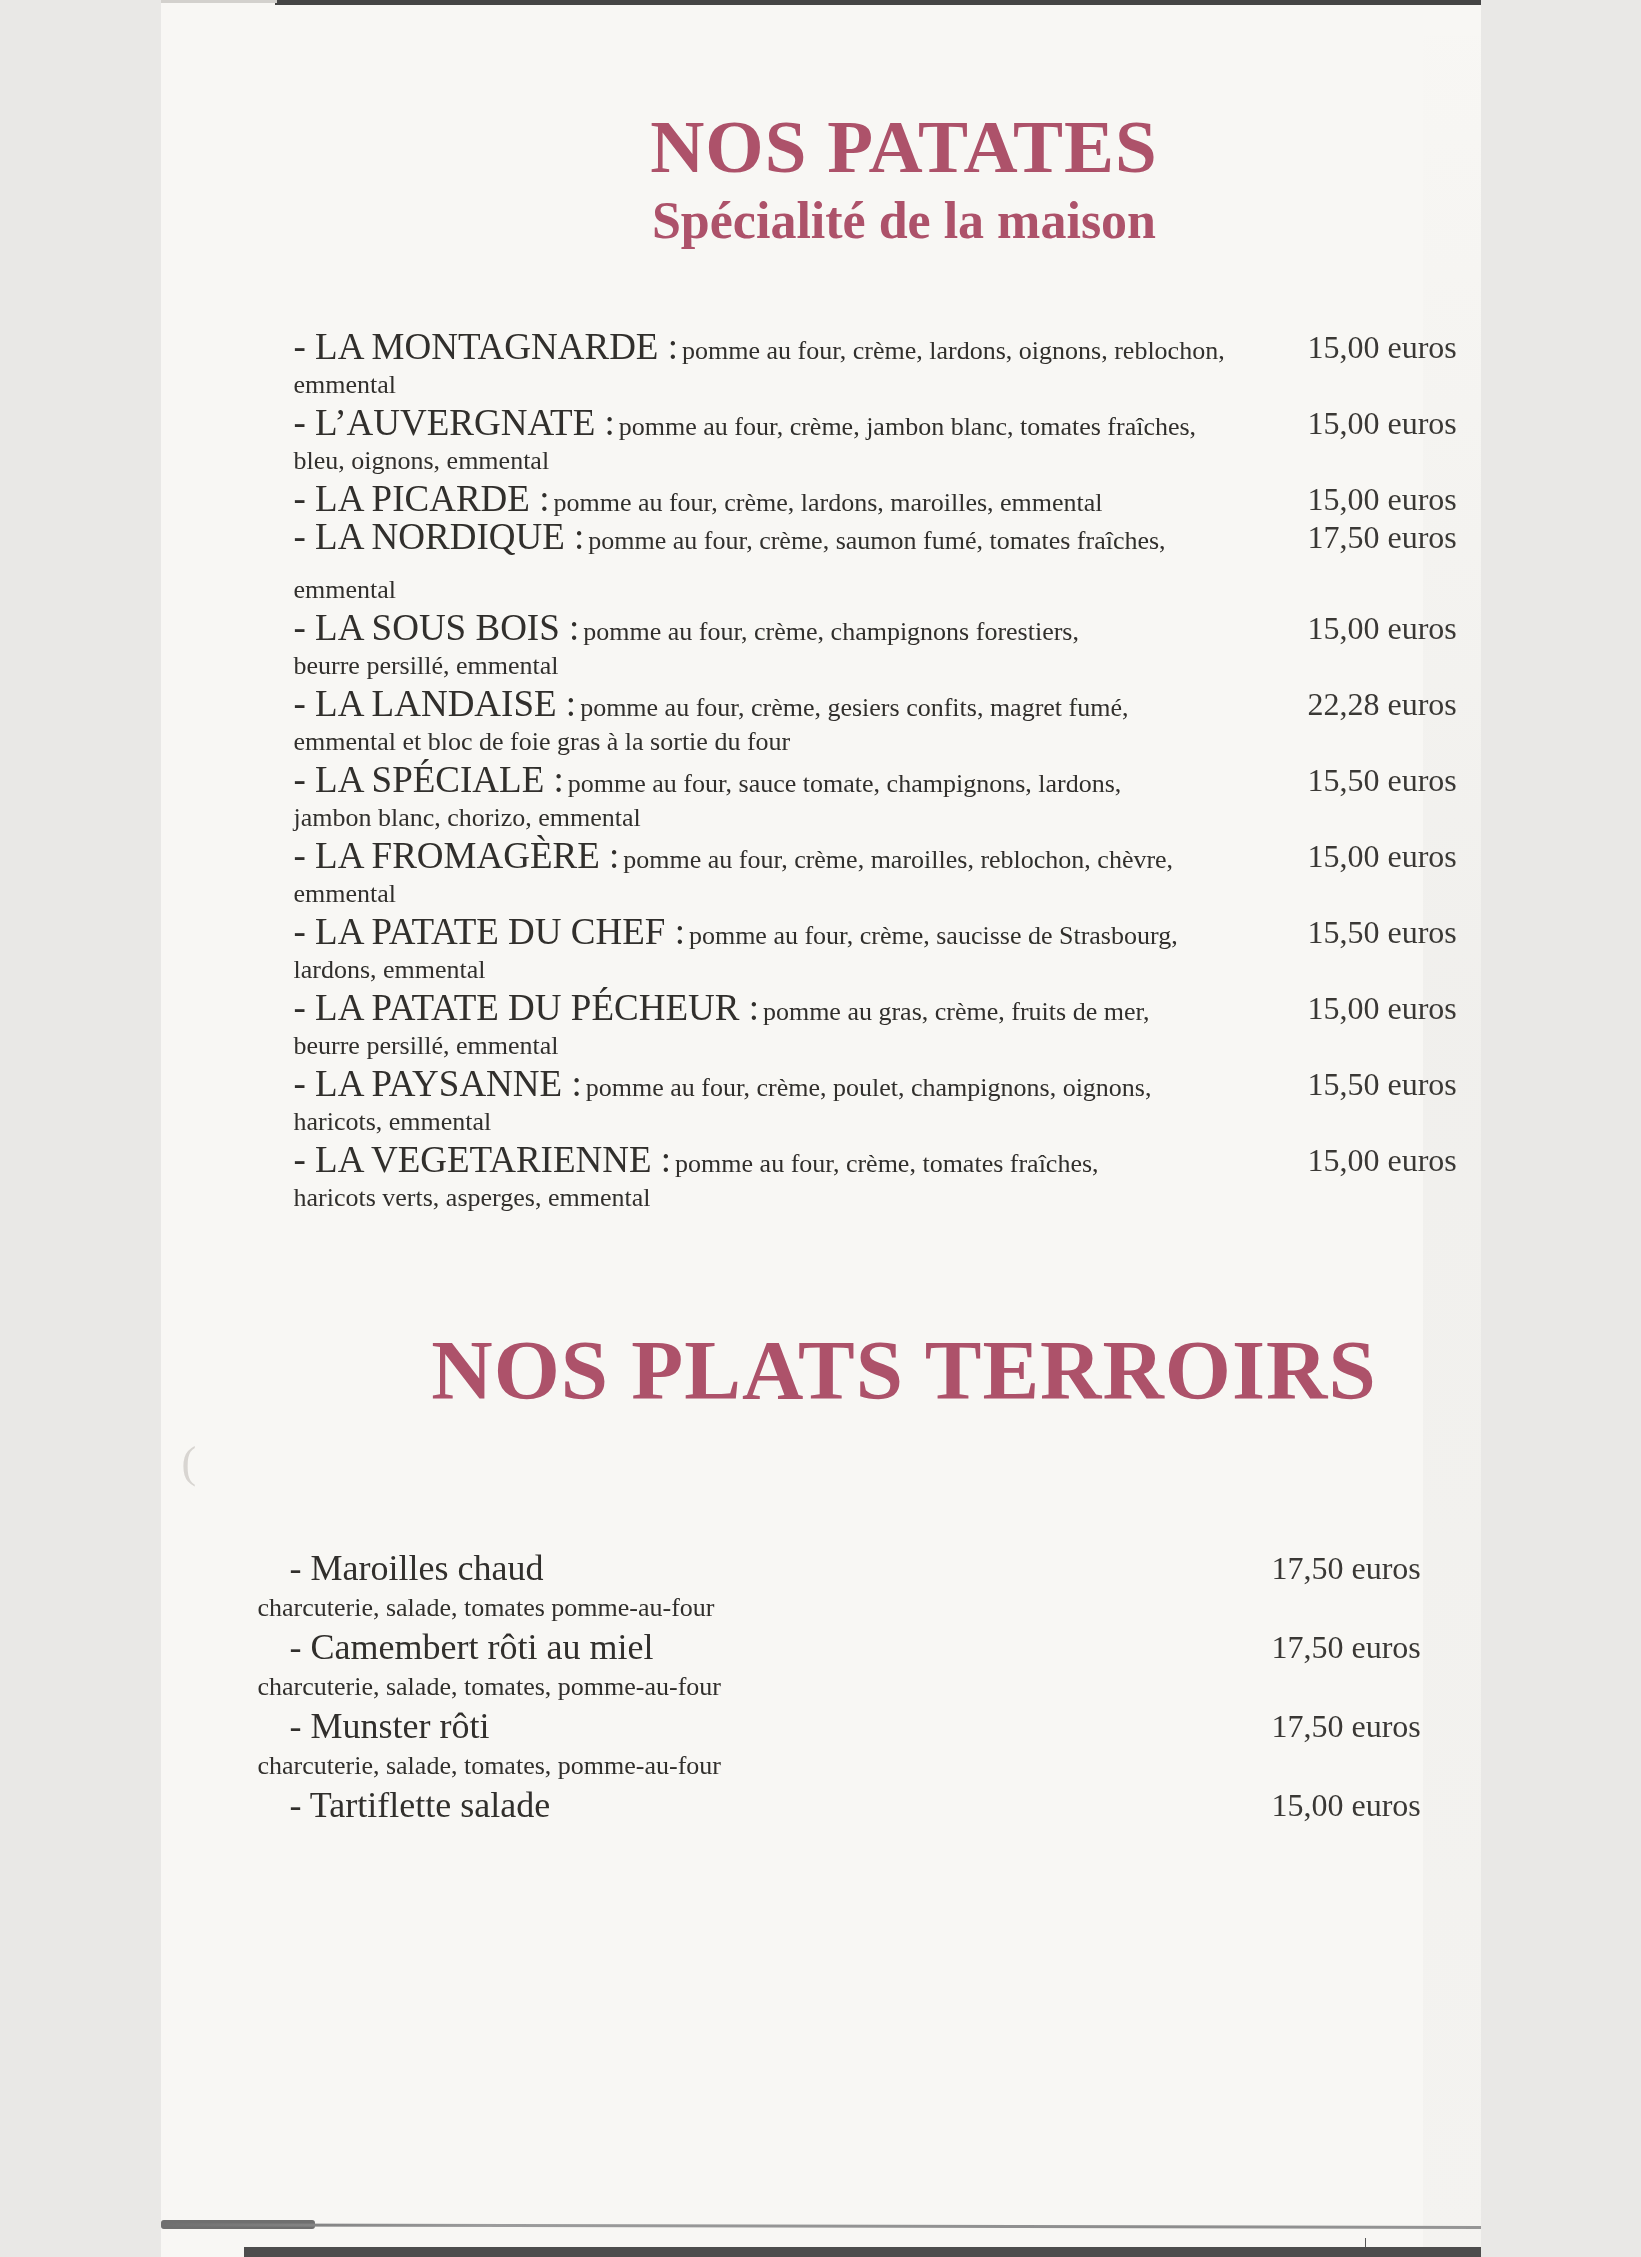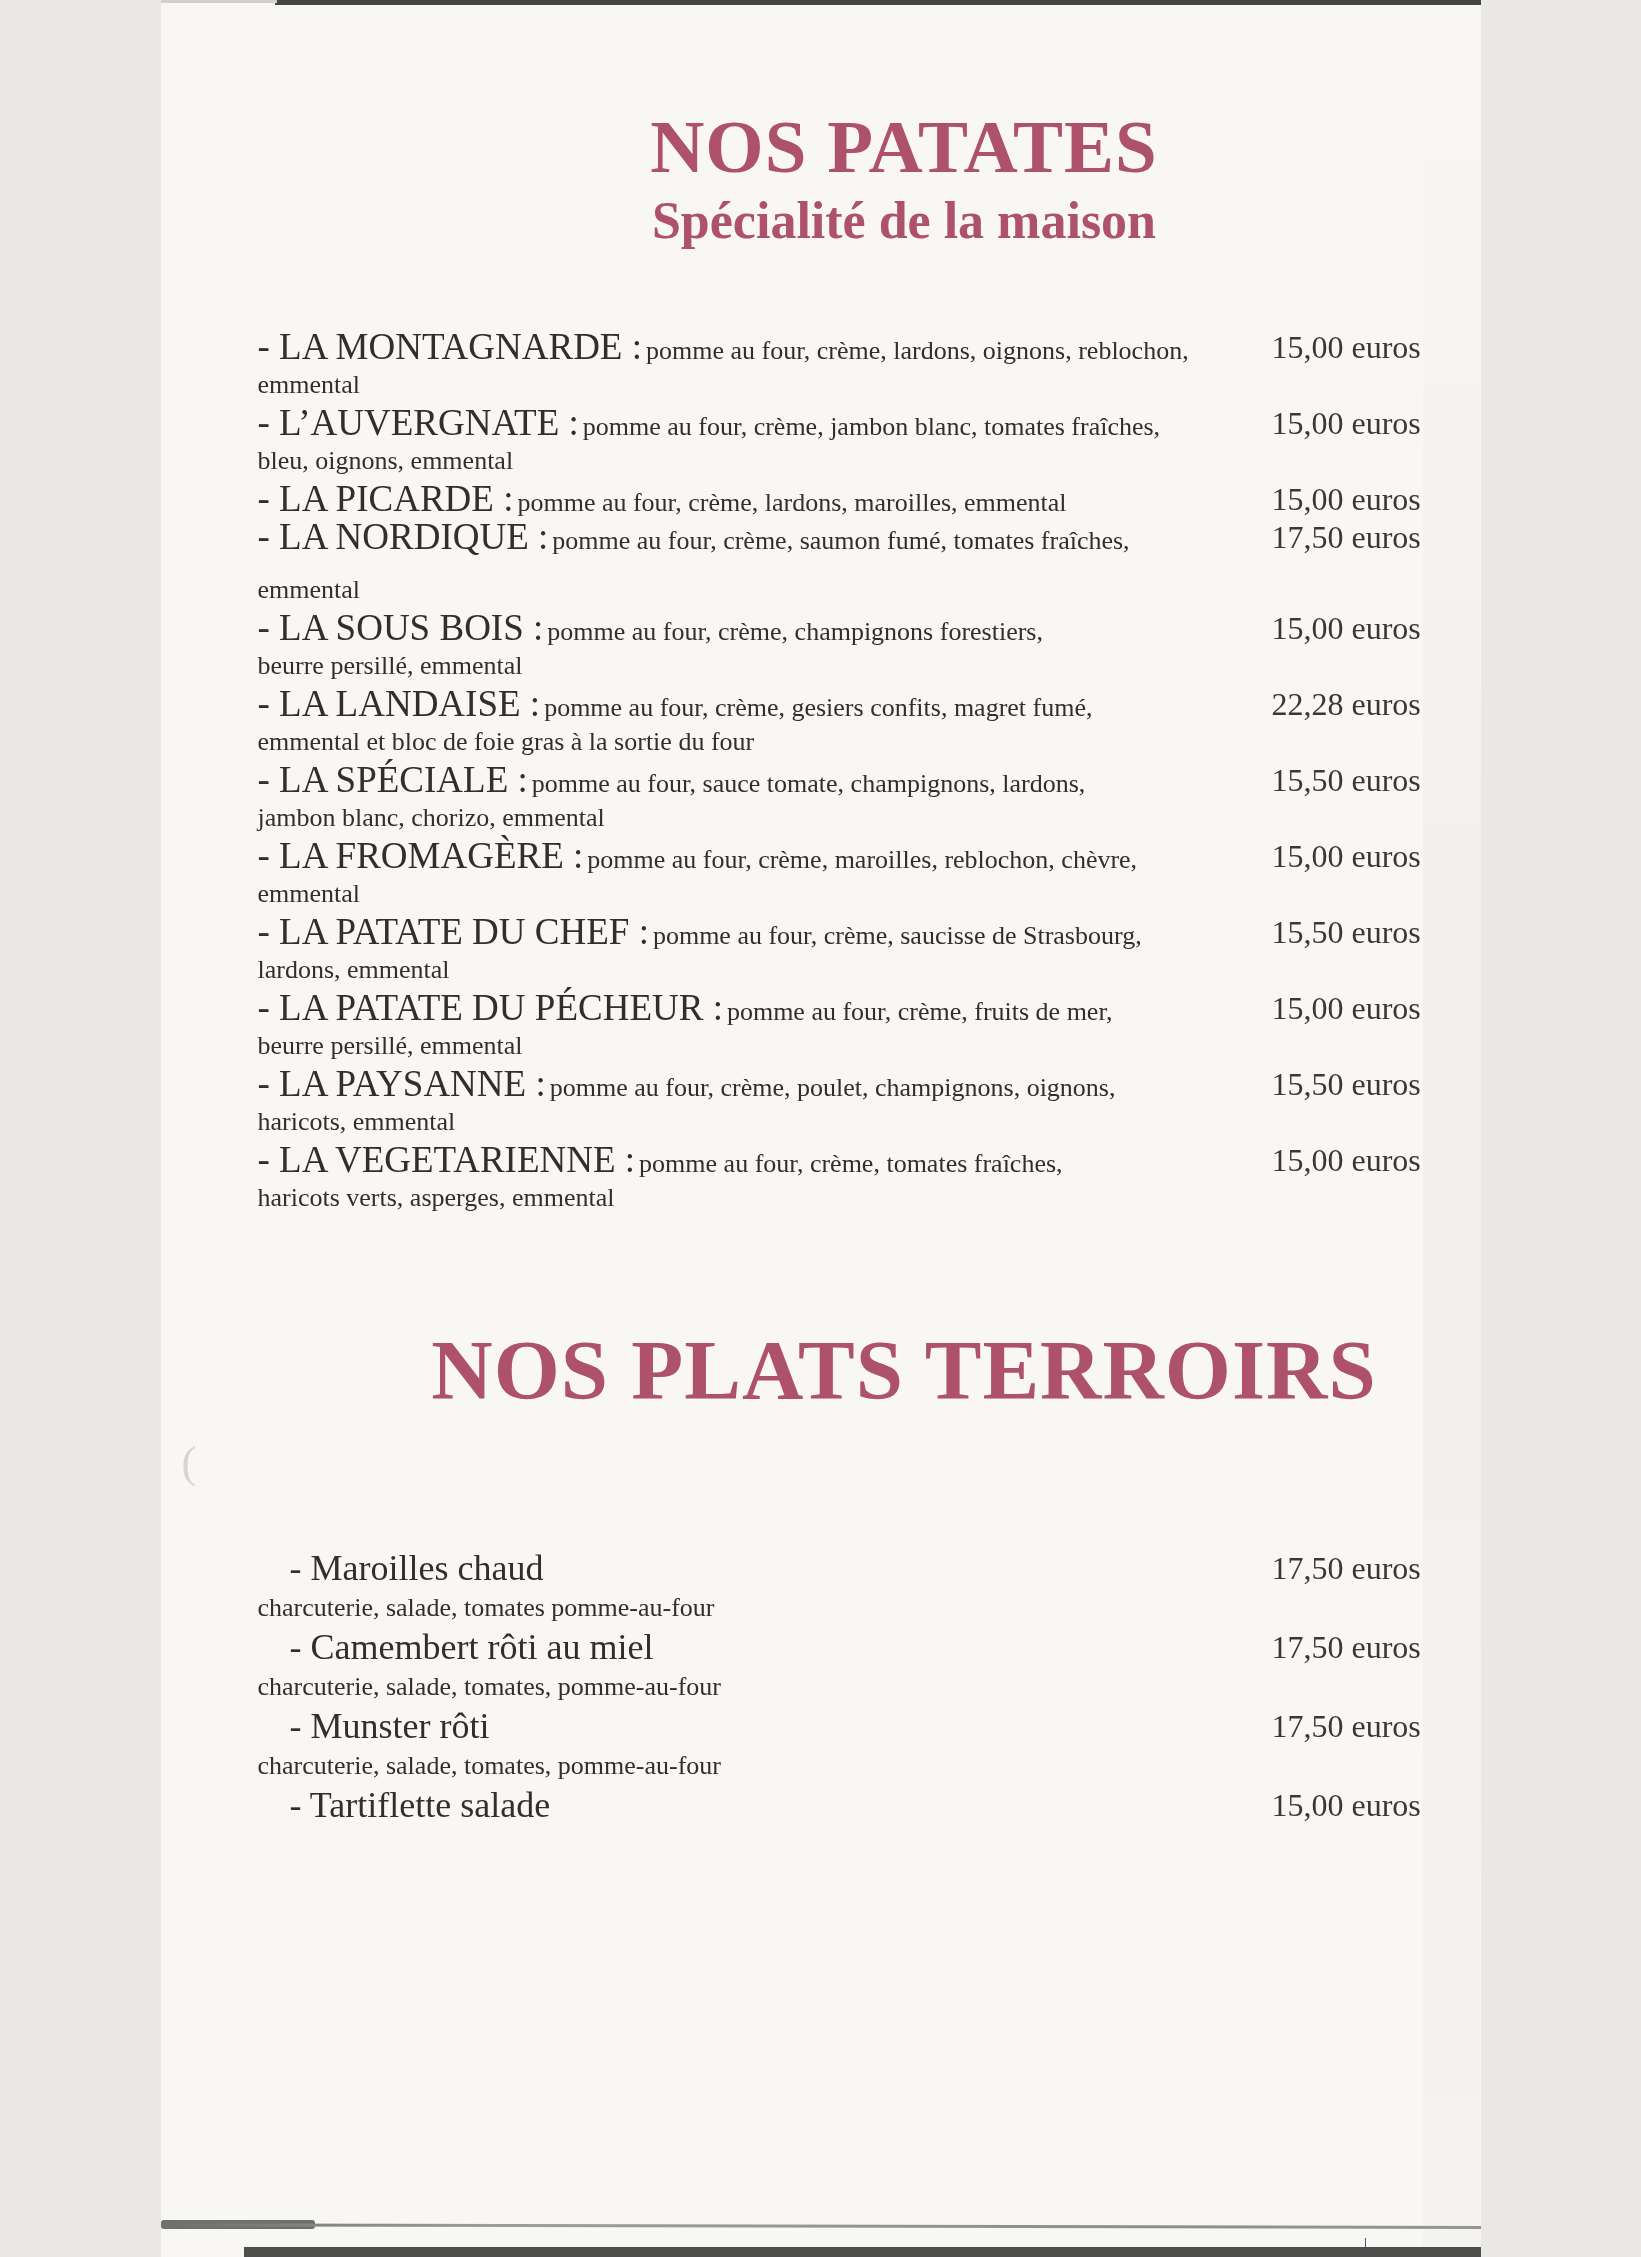--- a/index.html
+++ b/index.html
@@ -28,21 +28,21 @@
 
   
   .h1a { width: 1487px; text-align: center; margin: 106px 0 0 0;
          font-size: 75px; line-height: 81px; font-weight: bold; color: #ad526a; letter-spacing: 1px; }
   .h1b { width: 1487px; text-align: center; margin: 5.8px 0 0 0;
          font-size: 52px; line-height: 56px; font-weight: bold; color: #ad526a; }
   .h2  { width: 1487px; text-align: center; margin: 108px 0 0 0;
          font-size: 85px; line-height: 91px; font-weight: bold; color: #ad526a; letter-spacing: 1px; }
 
   
-  .items  { padding-left: 97px; margin-top: 79px; }
+  .items  { padding-left: 97px; margin-top: 79px; margin-left: 36px; }
   .items2 { padding-left: 97px; margin-top: 131px; }
   .pitem, .titem { position: relative; }
   .l1   { white-space: nowrap; line-height: 38px; height: 38px; }
   .dish { font-size: 37px; }
   .ing  { font-size: 26px; }
   .price { position: absolute; left: 1014px; top: 0; font-size: 32px; color: #3a3835; }
   .l2   { font-size: 26px; line-height: 38px; }
   .l2.gap { margin-top: 15.4px; }
   .titem .l1 { line-height: 42px; height: 42px; margin-left: 32px; }
   .dish2 { font-size: 36px; }
@@ -137,21 +137,21 @@
         <span class="dish">- LA PATATE DU CHEF :</span>
         <span class="ing">pomme au four, crème, saucisse de Strasbourg,</span>
         <span class="price">15,50 euros</span>
       </div>
       <div class="l2">lardons, emmental</div>
     </div>
 
     <div class="pitem">
       <div class="l1">
         <span class="dish">- LA PATATE DU PÉCHEUR :</span>
-        <span class="ing">pomme au four, crème, fruits de mer,</span>
+        <span class="ing">pomme au gras, crème, fruits de mer,</span>
         <span class="price">15,00 euros</span>
       </div>
       <div class="l2">beurre persillé, emmental</div>
     </div>
 
     <div class="pitem">
       <div class="l1">
         <span class="dish">- LA PAYSANNE :</span>
         <span class="ing">pomme au four, crème, poulet, champignons, oignons,</span>
         <span class="price">15,50 euros</span>

